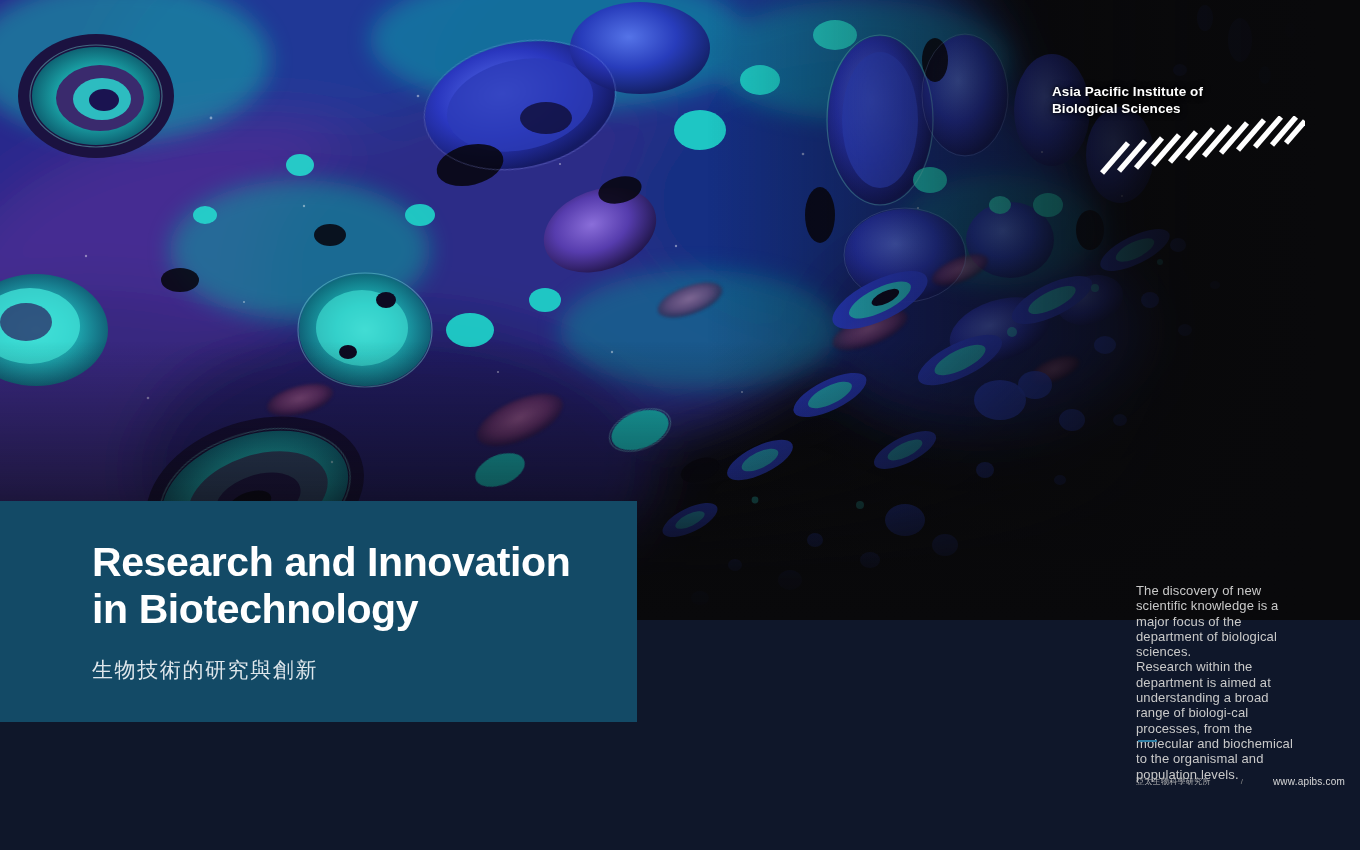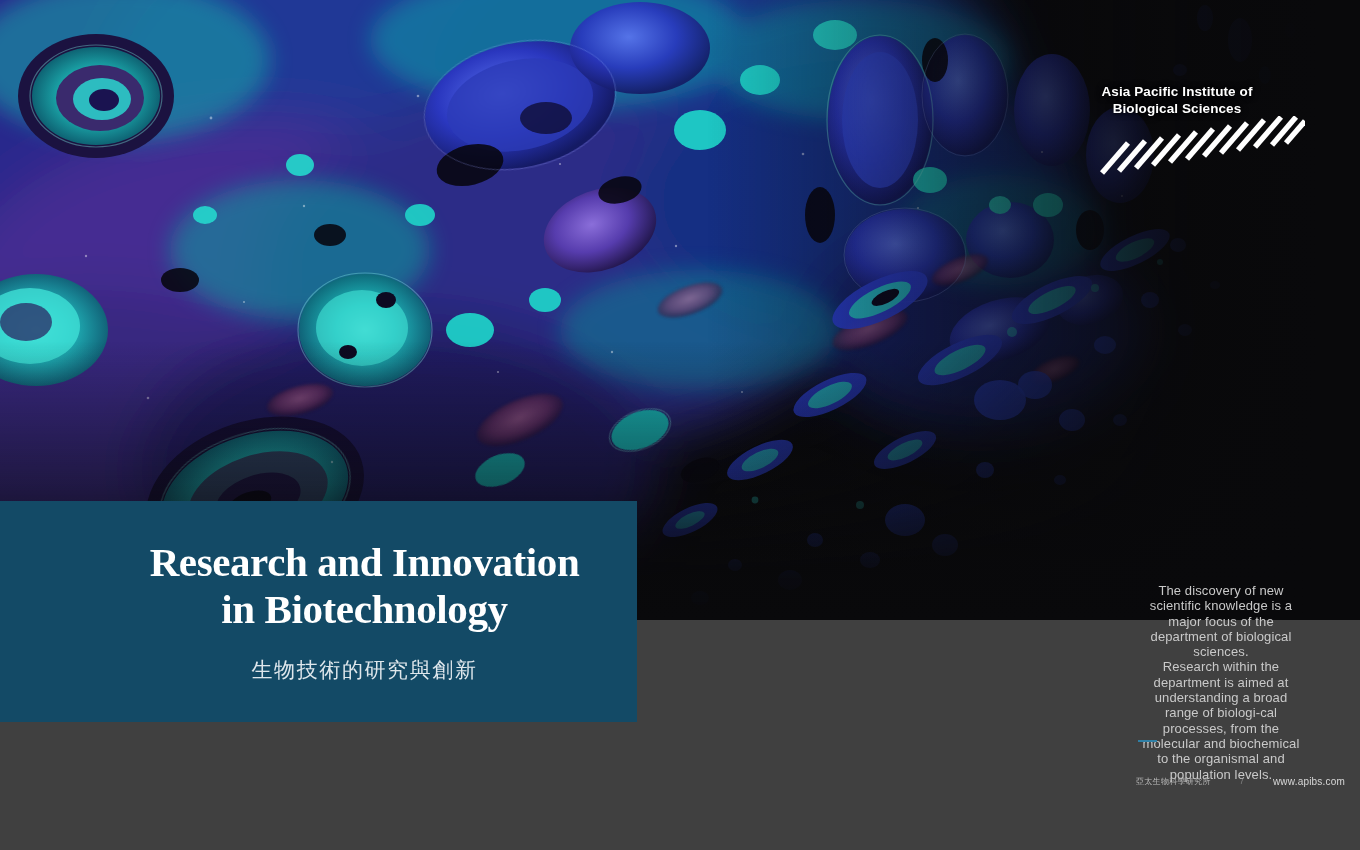--- a/index.html
+++ b/index.html
@@ -4,21 +4,21 @@
 <style>
   * { margin:0; padding:0; box-sizing:border-box; }
   html,body { width:1360px; height:850px; overflow:hidden; }
   body {
     background:#0a0a0c;
     font-family:"Liberation Sans", sans-serif;
     position:relative;
     -webkit-font-smoothing:antialiased;
   }
 
-  #poster { position:absolute; inset:0; background:#404040; overflow:hidden;text-align:center; }
+  #poster { position:absolute; inset:0; background:#0f172a; overflow:hidden; }
 
   
   #hero {
     position:absolute;
     left:0; top:0;
     width:1360px; height:620px;
     overflow:hidden;
   }
   #hero svg { display:block; width:100%; height:100%; }
 
@@ -53,21 +53,21 @@
   }
 
   
   #title-panel {
     position:absolute;
     left:0; top:501px;
     width:637px; height:221px;
     background:#134a66;
     z-index:30;
   }
-  #title-inner { padding:38px 0 0 92px;font-family:Liberation Serif, serif; }
+  #title-inner { padding:38px 0 0 92px; }
   #main-title {
     color:#ffffff;
     font-size:41px;
     font-weight:bold;
     line-height:1.14;
     letter-spacing:-0.4px;
     white-space:pre-line;
   }
   #sub-title {
     margin-top:24px;

